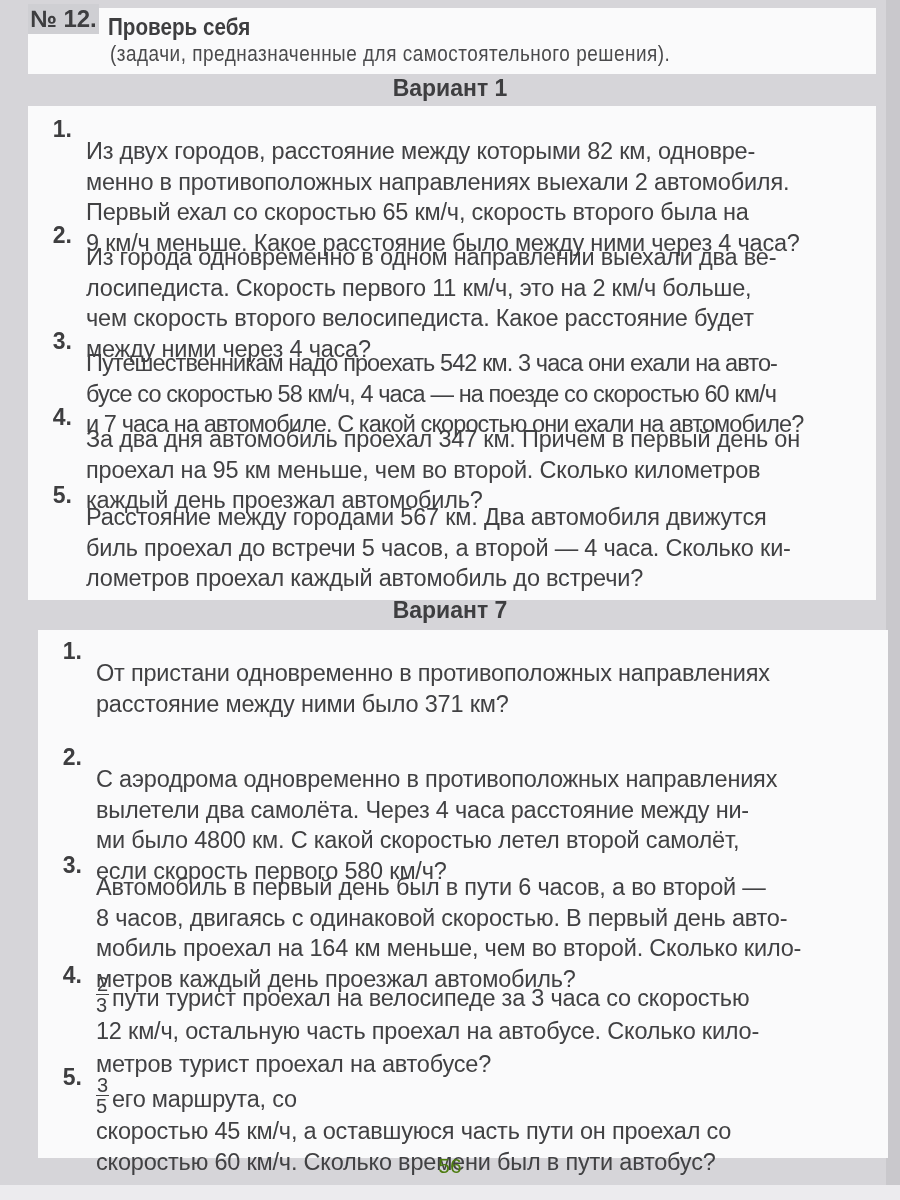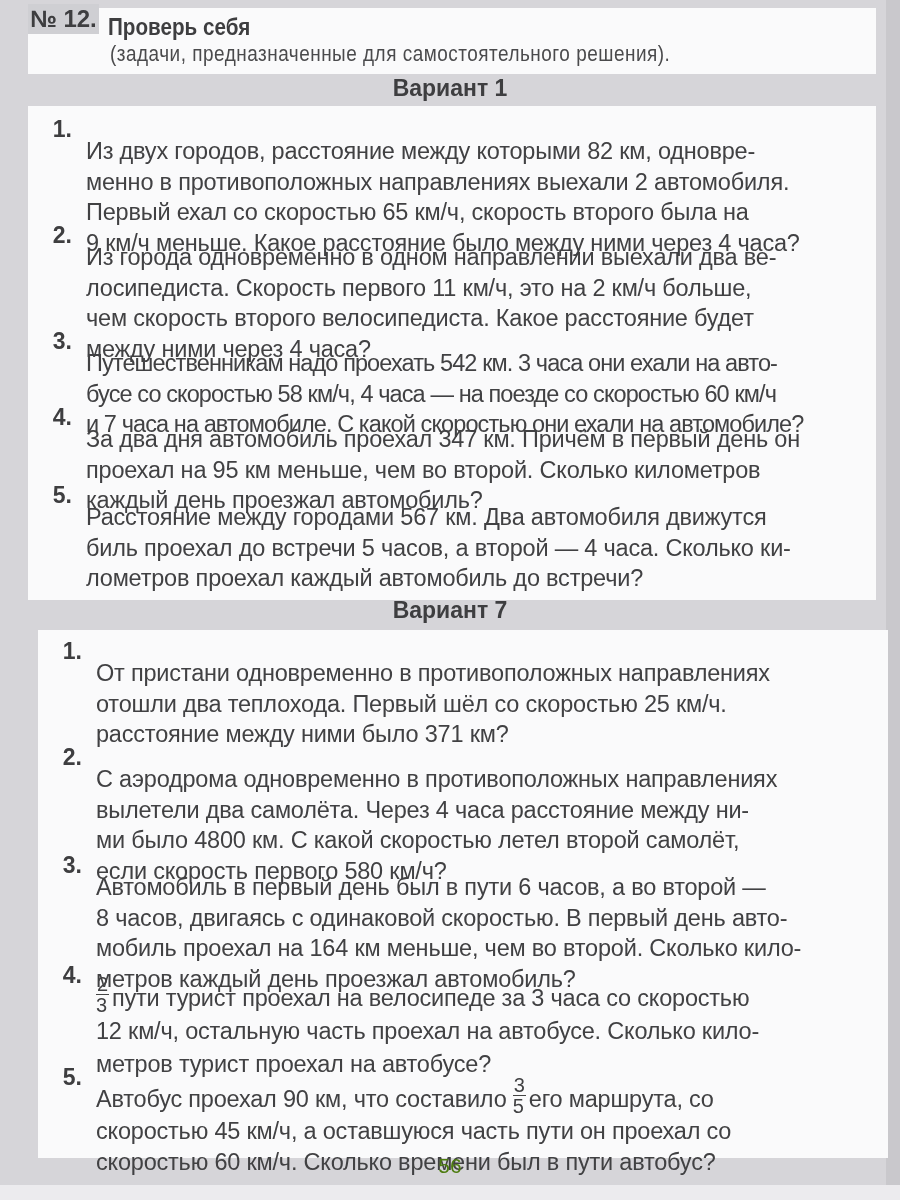--- a/index.html
+++ b/index.html
@@ -132,21 +132,20 @@
   </div>
 </div>
 
 <div class="variant-title" style="top:596px;">Вариант 7</div>
 <div class="box" style="left:38px; top:630px; width:850px; height:528px;">
 
   <div class="task" style="top:6px;">
     <div class="task-num">1.</div>
     <div class="task-text">
       <span class="line">От пристани одновременно в противоположных направлениях</span>
-      <span class="line">отошли два теплохода. Первый шёл со скоростью 25 км/ч.</span>
       <span class="line">расстояние между ними было 371 км?</span>
     </div>
   </div>
 
   <div class="task" style="top:112px;">
     <div class="task-num">2.</div>
     <div class="task-text">
       <span class="line">С аэродрома одновременно в противоположных направлениях</span>
       <span class="line">вылетели два самолёта. Через 4 часа расстояние между ни-</span>
       <span class="line">ми было 4800 км. С какой скоростью летел второй самолёт,</span>
@@ -175,21 +174,20 @@
       </span>
       <span class="line">12 км/ч, остальную часть проехал на автобусе. Сколько кило-</span>
       <span class="line">метров турист проехал на автобусе?</span>
     </div>
   </div>
 
   <div class="task" style="top:432px;">
     <div class="task-num">5.</div>
     <div class="task-text">
       <span class="line">
-        <span>Автобус проехал 90 км, что составило</span>
         <span class="frac">
           <span class="n">3</span>
           <span class="d">5</span>
         </span><span>его маршрута, со</span>
       </span>
       <span class="line">скоростью 45 км/ч, а оставшуюся часть пути он проехал со</span>
       <span class="line">скоростью 60 км/ч. Сколько времени был в пути автобус?</span>
     </div>
   </div>
 </div>

